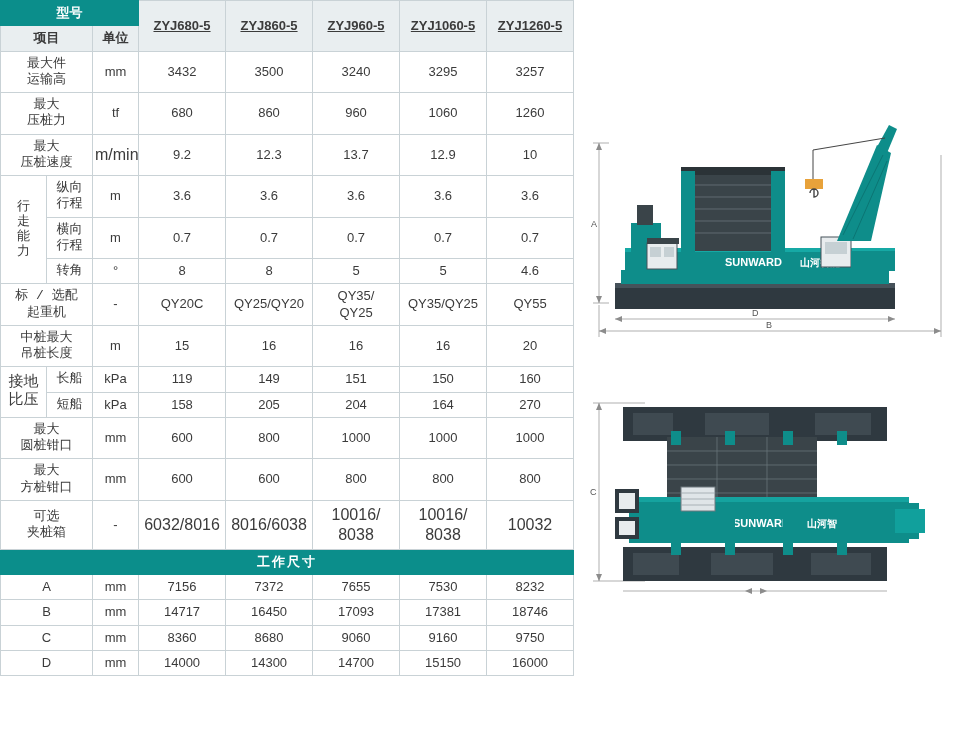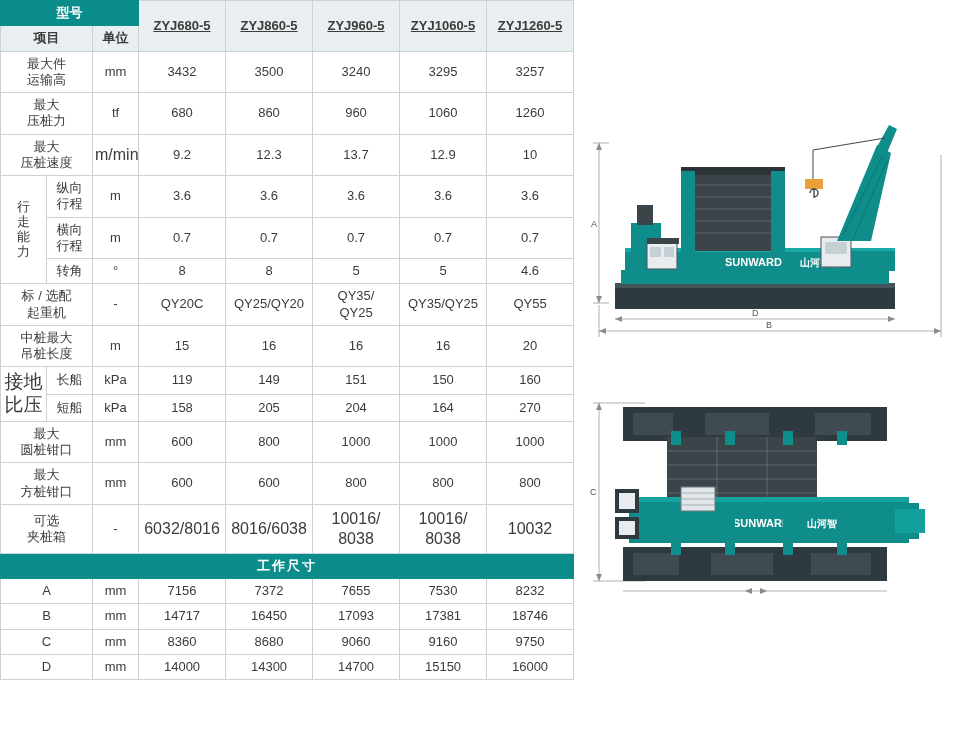--- a/index.html
+++ b/index.html
@@ -54,20 +54,21 @@
     color: #3b3b3b !important;
   }
   .model-col {
     font-weight: bold;
     font-size: 13px;
     text-decoration: underline;
   }
   .rowlabel {
     background: #ffffff;
     font-size: 13px;
+    font-family: Liberation Mono, monospace;
   }
   .band {
     background: #0b8e8b !important;
     color: #fff !important;
     font-weight: bold;
     letter-spacing: 2px;
     border-color: #0b8e8b !important;
     margin-left: 16px;
   }
   .two-line { line-height: 1.2; }
@@ -240,21 +241,21 @@
           <td>m</td>
           <td>15</td>
           <td>16</td>
           <td>16</td>
           <td>16</td>
           <td>20</td>
         </tr>
 
         <tr>
           <td class="rowlabel" rowspan="2">
-            <div style="font-size:19px;line-height:1.2;">接地<br>比压</div>
+            <div style="font-size:15px;line-height:1.2;">接地<br>比压</div>
           </td>
           <td class="rowlabel">长船</td>
           <td>kPa</td>
           <td>119</td>
           <td>149</td>
           <td>151</td>
           <td>150</td>
           <td>160</td>
         </tr>
         <tr>

